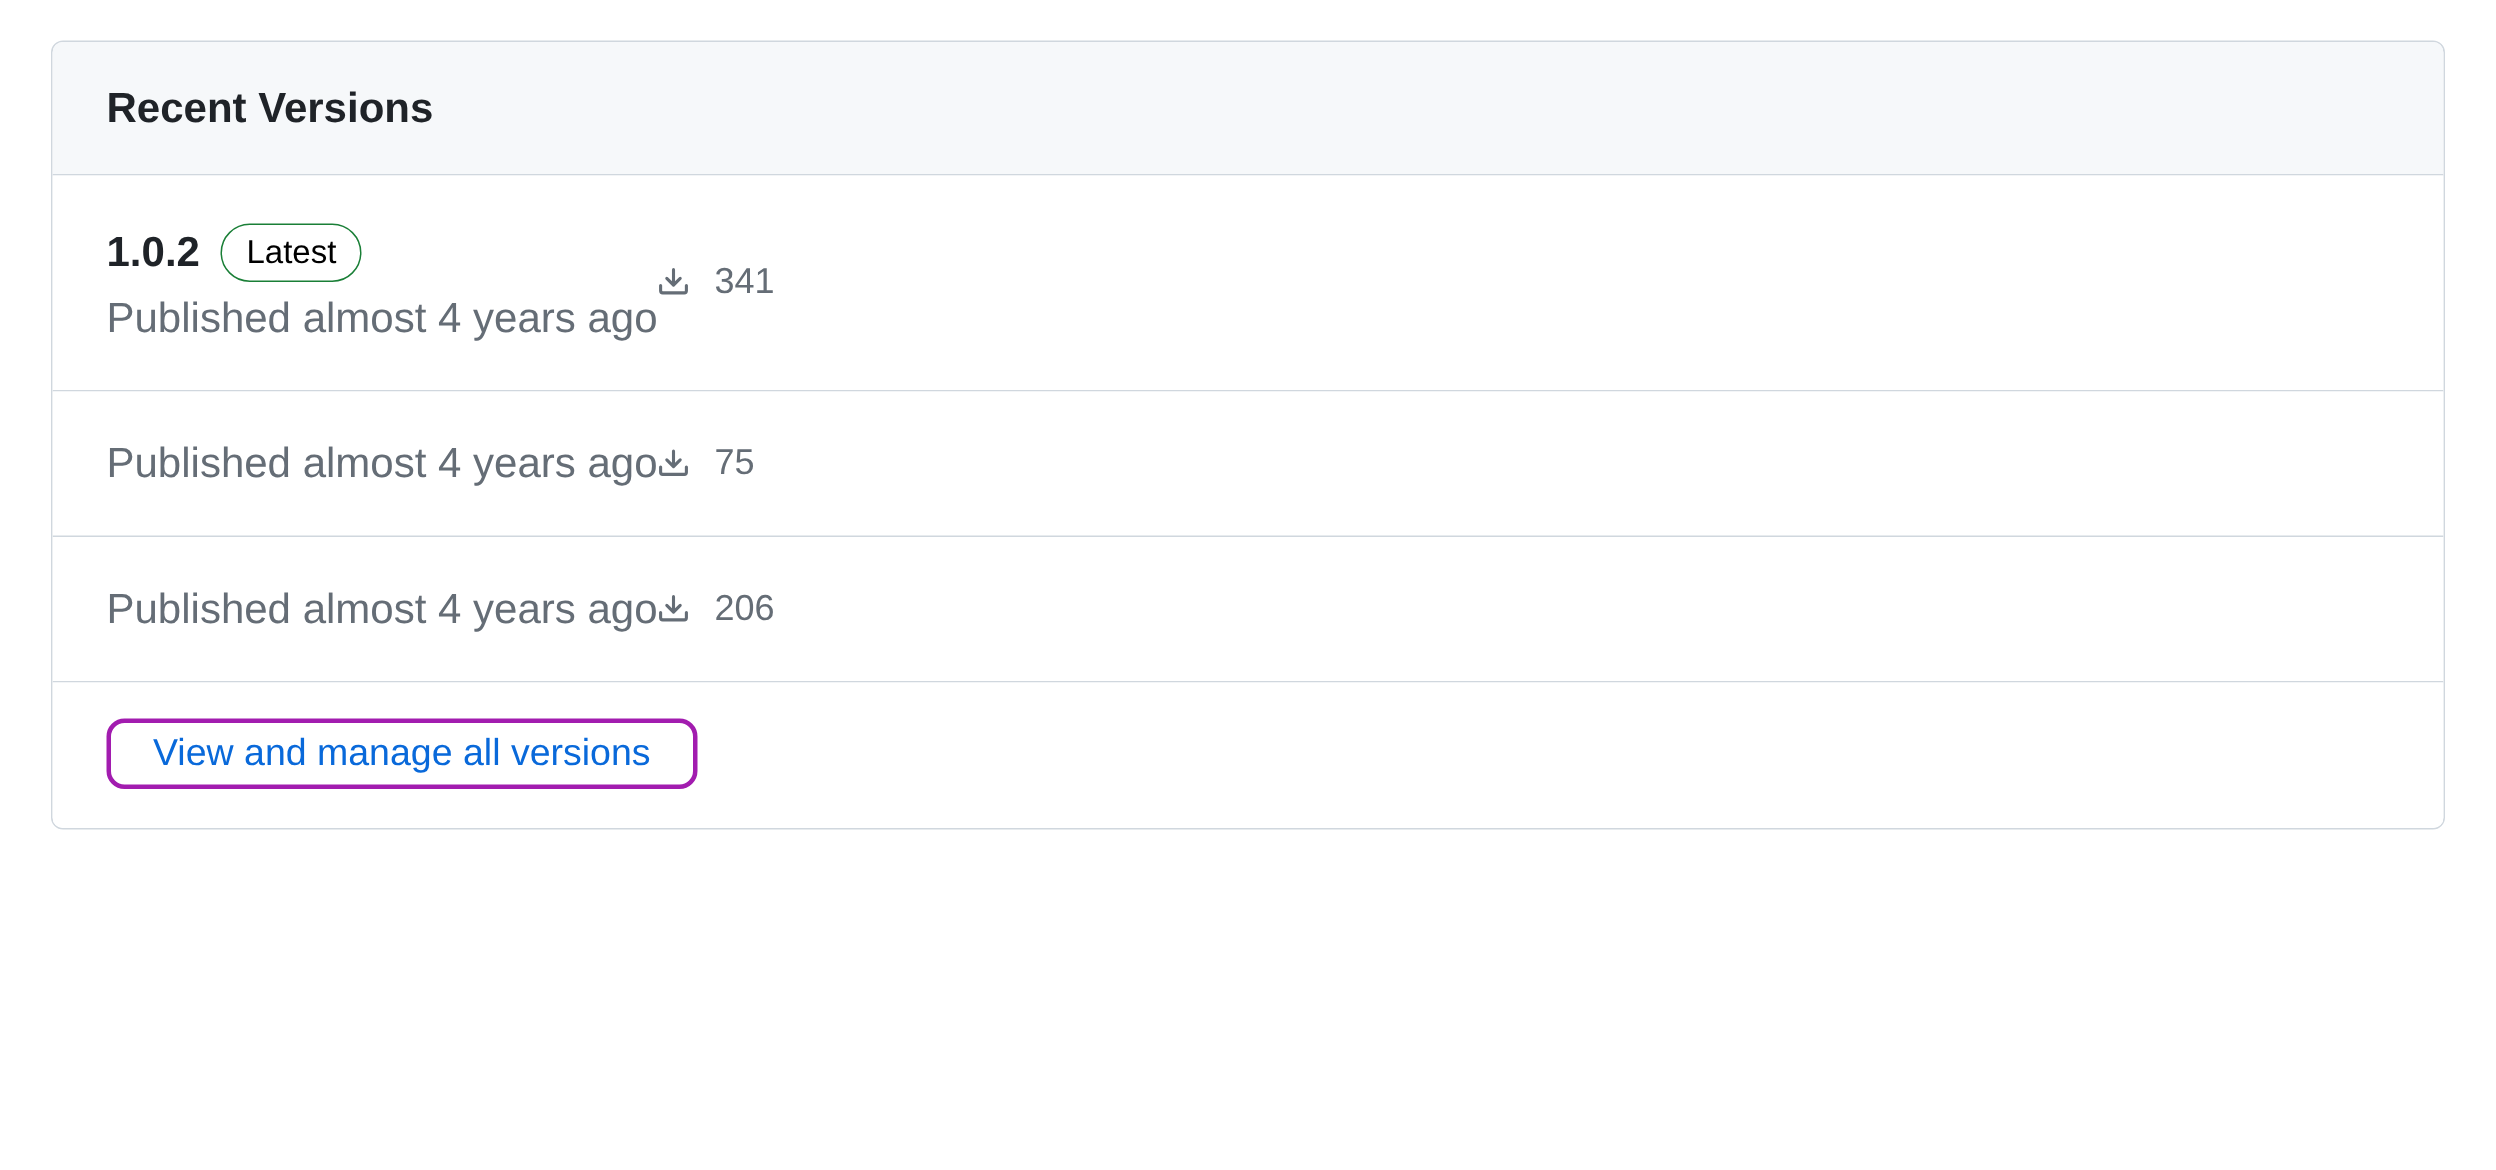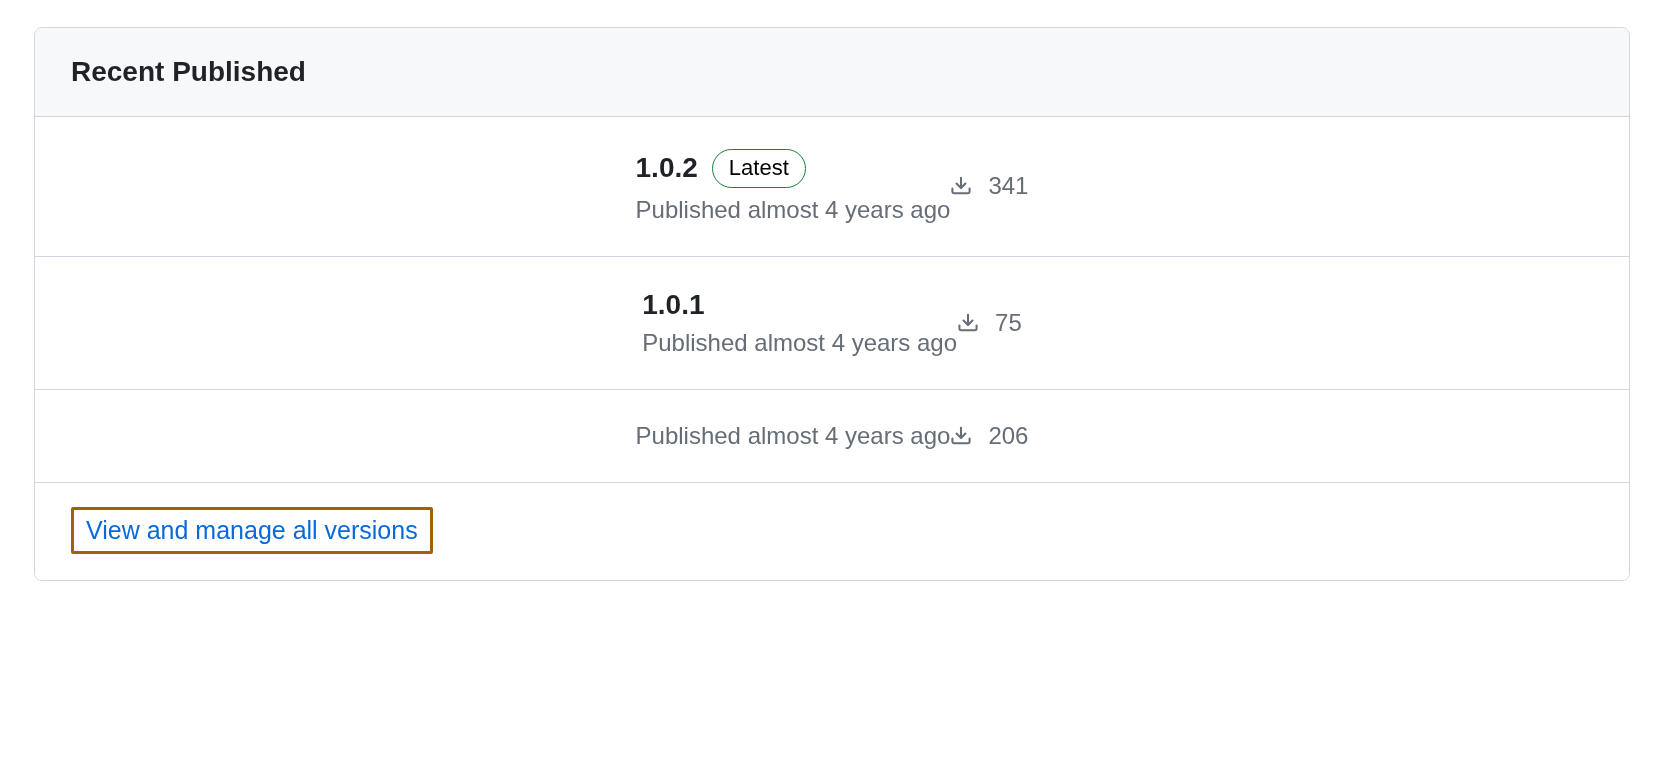--- a/index.html
+++ b/index.html
@@ -22,21 +22,21 @@
       padding: 28px 36px;
       border-bottom: 1px solid #d0d7de;
     }
     .panel-title {
       font-size: 28px;
       font-weight: 600;
       color: #1f2328;
     }
     .version-row {
       display: flex;
-      justify-content: center;
+      justify-content: flex-start;
       align-items: center;
       padding: 32px 36px;
       border-bottom: 1px solid #d0d7de;
       background: #ffffff;
     }
     .version-left {
       display: flex;
       flex-direction: column;
       gap: 8px;
     }
@@ -54,57 +54,57 @@
       display: inline-block;
       padding: 3px 16px;
       border: 1.5px solid #1a7f37;
       border-radius: 24px;
       color: #000000;
       font-size: 22px;
       font-weight: 500;
       line-height: 1.4;
     }
     .version-meta {
-      font-size: 24px;
+      font-size: 28px;
       color: #656d76;
     }
     .download-stat {
       display: flex;
       align-items: center;
       gap: 16px;
       color: #656d76;
       font-size: 24px;
     }
     .download-stat svg {
       fill: #656d76;
       width: 22px;
       height: 22px;
     }
     .panel-footer {
       padding: 24px 36px 26px 36px;
       background: #ffffff;
     }
     .highlight-box {
       display: inline-block;
-      border: 3px solid #a16207;
-      border-radius: 2px;
-      padding: 6px 12px;
+      border: 3px solid #a21caf;
+      border-radius: 12px;
+      padding: 6px 28px;
     }
     .view-all-link {
       color: #0969da;
       font-size: 25px;
       text-decoration: none;
     }
   </style>
 </head>
 <body>
 
 <div class="panel">
   <div class="panel-header">
-    <h2 class="panel-title">Recent Published</h2>
+    <h2 class="panel-title">Recent Versions</h2>
   </div>
 
   <div class="version-row">
     <div class="version-left">
       <div class="version-title-line">
         <span class="version-number">1.0.2</span>
         <span class="badge">Latest</span>
       </div>
       <div class="version-meta">Published almost 4 years ago</div>
     </div>
@@ -112,23 +112,20 @@
       <svg viewBox="0 0 16 16">
           <path d="M2.75 14A1.75 1.75 0 0 1 1 12.25v-2.5a.75.75 0 0 1 1.5 0v2.5c0 .138.112.25.25.25h10.5a.25.25 0 0 0 .25-.25v-2.5a.75.75 0 0 1 1.5 0v2.5A1.75 1.75 0 0 1 13.25 14Z"></path>
           <path d="M7.25 7.689V2a.75.75 0 0 1 1.5 0v5.689l1.97-1.969a.749.749 0 1 1 1.06 1.06l-3.25 3.25a.749.749 0 0 1-1.06 0L4.22 6.78a.749.749 0 1 1 1.06-1.06Z"></path>
         </svg>
       <span>341</span>
     </div>
   </div>
 
   <div class="version-row">
     <div class="version-left">
-      <div class="version-title-line">
-        <span class="version-number">1.0.1</span>
-      </div>
       <div class="version-meta">Published almost 4 years ago</div>
     </div>
     <div class="download-stat">
       <svg viewBox="0 0 16 16">
           <path d="M2.75 14A1.75 1.75 0 0 1 1 12.25v-2.5a.75.75 0 0 1 1.5 0v2.5c0 .138.112.25.25.25h10.5a.25.25 0 0 0 .25-.25v-2.5a.75.75 0 0 1 1.5 0v2.5A1.75 1.75 0 0 1 13.25 14Z"></path>
           <path d="M7.25 7.689V2a.75.75 0 0 1 1.5 0v5.689l1.97-1.969a.749.749 0 1 1 1.06 1.06l-3.25 3.25a.749.749 0 0 1-1.06 0L4.22 6.78a.749.749 0 1 1 1.06-1.06Z"></path>
         </svg>
       <span>75</span>
     </div>
   </div>

